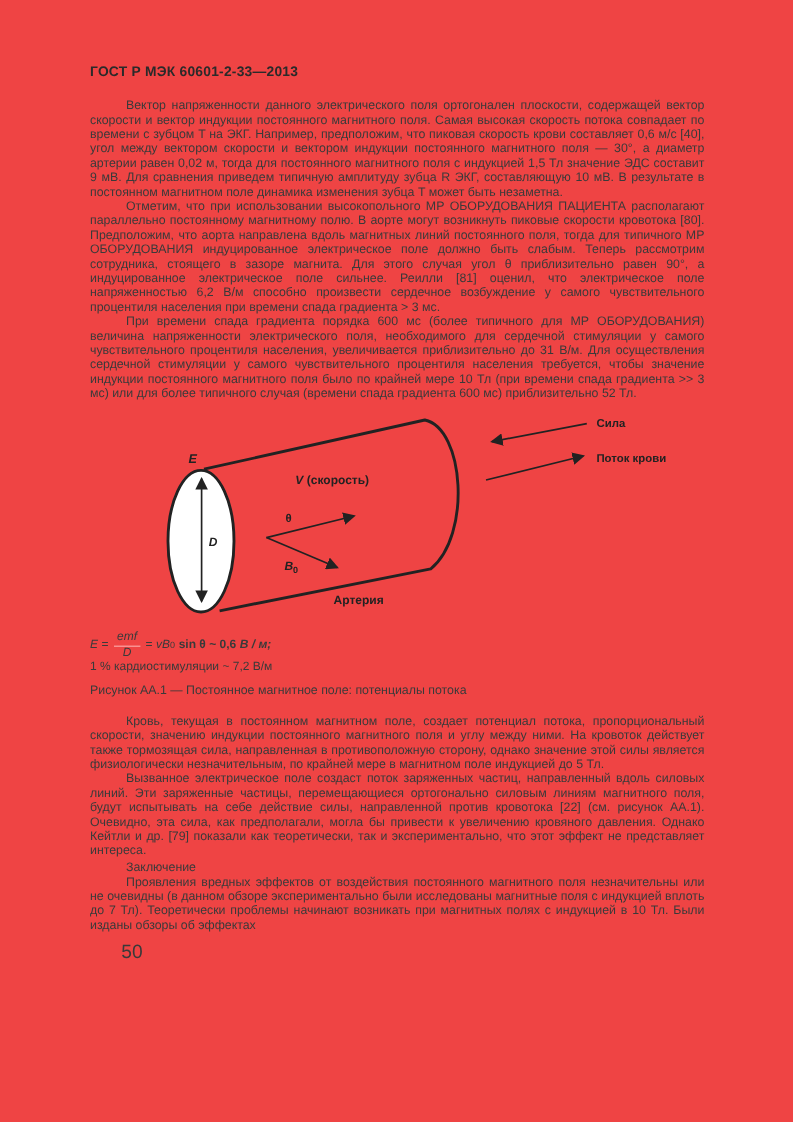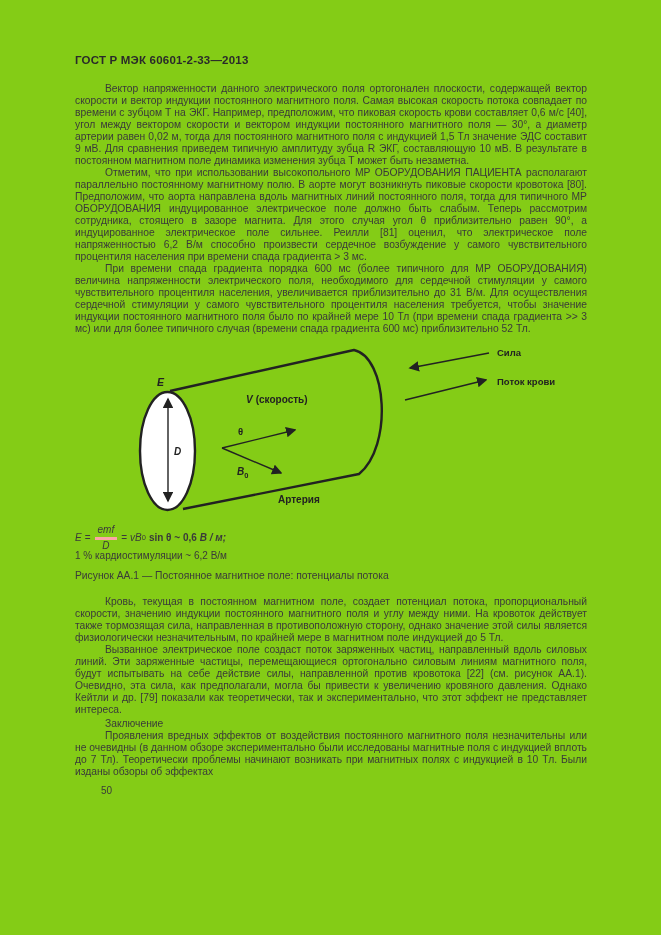--- a/index.html
+++ b/index.html
@@ -1,21 +1,21 @@
 <!DOCTYPE html>
 <html lang="ru"><head>
 <meta charset="utf-8">
 <style>
   html, body { margin: 0; padding: 0; background: #ffffff; }
   .page {
     position: relative;
     width: 661px;
     height: 935px;
     box-sizing: border-box;
-    background: #84cc16;
+    background: #ef4444;
     padding: 54px 74px 0 75px;
     font-family: "Liberation Sans", sans-serif;
     color: #333333;
     overflow: hidden;
   }
   .doc-header {
     font-size: 11.5px;
     font-weight: bold;
     color: #2a2a2a;
     margin: 0 0 17px 0;
@@ -31,30 +31,30 @@
   }
   .figure-wrap { margin: 3px 0 2px 0; }
   .figure-svg { display: block; margin-left: 60px; }
   .formula-block { margin-top: 6px; font-size: 10px; line-height: 12px; color: #3a3a3a; }
   .f-row { white-space: nowrap; }
   .f-row1 { display: flex; align-items: center; height: 24px; }
   .it { font-style: italic; }
   .f-sp { margin: 0 3px; }
   .f-gap { margin-left: 3px; font-weight: bold; }
   .frac { display: inline-block; text-align: center; vertical-align: middle; margin: 0 1px; }
-  .frac .num { display: block; border-bottom: 3px solid #fca5a5; padding: 0 3px 0.5px 3px; }
+  .frac .num { display: block; border-bottom: 1px solid #fca5a5; padding: 0 3px 0.5px 3px; }
   .frac .den { display: block; padding-top: 0.5px; }
   sub.f-sub { font-size: 7.5px; }
   .caption {
     margin: 8px 0 15px 0;
     font-size: 10.3px;
     color: #3a3a3a;
   }
   .conclusion { margin-top: 2px; }
-  .page-number { margin-top: 7px; font-size: 10px; color: #3a3a3a; padding-left: 26px; }
+  .page-number { margin-top: 7px; font-size: 16px; color: #3a3a3a; padding-left: 26px; }
 </style>
 </head>
 <body>
 
 <div class="page">
 
   <p class="doc-header">ГОСТ Р МЭК 60601-2-33—2013</p>
 
   <p class="para">Вектор напряженности данного электрического поля ортогонален плоскости, содержащей вектор скорости и вектор индукции постоянного магнитного поля. Самая высокая скорость потока совпадает по времени с зубцом T на ЭКГ. Например, предположим, что пиковая скорость крови составляет 0,6 м/с [40], угол между вектором скорости и вектором индукции постоянного магнитного поля — 30°, а диаметр артерии равен 0,02 м, тогда для постоянного магнитного поля с индукцией 1,5 Тл значение ЭДС составит 9 мВ. Для сравнения приведем типичную амплитуду зубца R ЭКГ, составляющую 10 мВ. В результате в постоянном магнитном поле динамика изменения зубца T может быть незаметна.</p>
   <p class="para">Отметим, что при использовании высокопольного МР ОБОРУДОВАНИЯ ПАЦИЕНТА располагают параллельно постоянному магнитному полю. В аорте могут возникнуть пиковые скорости кровотока [80]. Предположим, что аорта направлена вдоль магнитных линий постоянного поля, тогда для типичного МР ОБОРУДОВАНИЯ индуцированное электрическое поле должно быть слабым. Теперь рассмотрим сотрудника, стоящего в зазоре магнита. Для этого случая угол θ приблизительно равен 90°, а индуцированное электрическое поле сильнее. Реилли [81] оценил, что электрическое поле напряженностью 6,2 В/м способно произвести сердечное возбуждение у самого чувствительного процентиля населения при времени спада градиента &gt; 3 мс.</p>
@@ -101,21 +101,21 @@
         <span class="num it">emf</span>
         <span class="den it">D</span>
       </span>
       <span class="f-sp">=</span>
       <span class="it">v</span>
         <span class="it">B</span>
         <sub class="f-sub">0</sub>
       <span class="f-gap">sin θ ~ 0,6</span>
       <span class="it f-gap">В / м;</span>
     </div>
-    <div class="f-row">1 % кардиостимуляции ~ 6,2 В/м</div>
+    <div class="f-row">1 % кардиостимуляции ~ 7,2 В/м</div>
   </div>
 
   <p class="caption">Рисунок АА.1 — Постоянное магнитное поле: потенциалы потока</p>
 
   <p class="para">Кровь, текущая в постоянном магнитном поле, создает потенциал потока, пропорциональный скорости, значению индукции постоянного магнитного поля и углу между ними. На кровоток действует также тормозящая сила, направленная в противоположную сторону, однако значение этой силы является физиологически незначительным, по крайней мере в магнитном поле индукцией до 5 Тл.</p>
   <p class="para">Вызванное электрическое поле создаст поток заряженных частиц, направленный вдоль силовых линий. Эти заряженные частицы, перемещающиеся ортогонально силовым линиям магнитного поля, будут испытывать на себе действие силы, направленной против кровотока [22] (см. рисунок АА.1). Очевидно, эта сила, как предполагали, могла бы привести к увеличению кровяного давления. Однако Кейтли и др. [79] показали как теоретически, так и экспериментально, что этот эффект не представляет интереса.</p>
   <p class="para conclusion">Заключение</p>
   <p class="para">Проявления вредных эффектов от воздействия постоянного магнитного поля незначительны или не очевидны (в данном обзоре экспериментально были исследованы магнитные поля с индукцией вплоть до 7 Тл). Теоретически проблемы начинают возникать при магнитных полях с индукцией в 10 Тл. Были изданы обзоры об эффектах</p>
 
   <p class="page-number">50</p>

